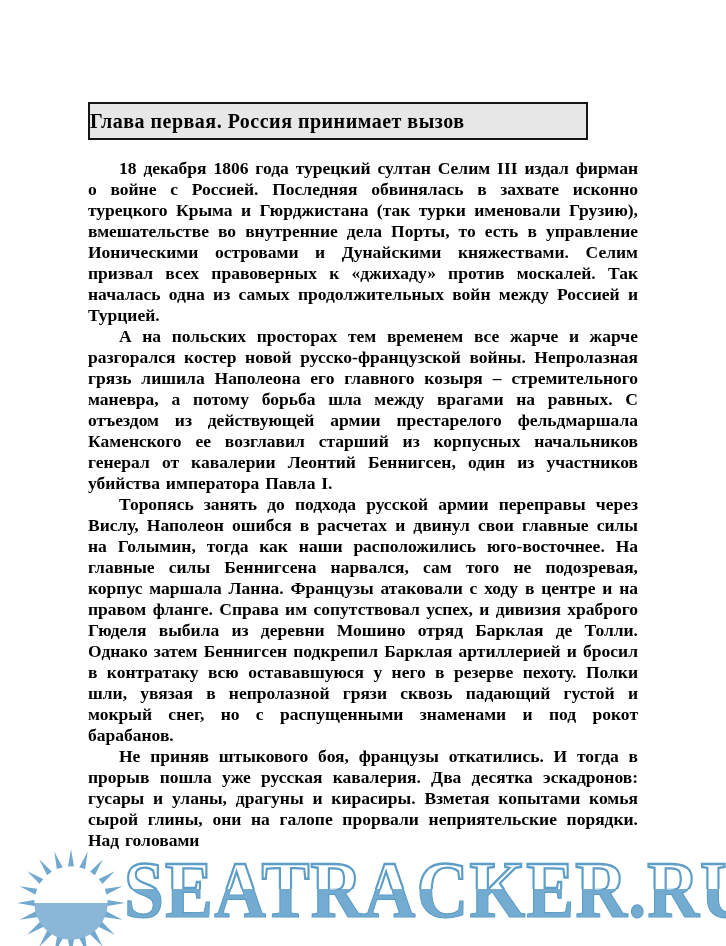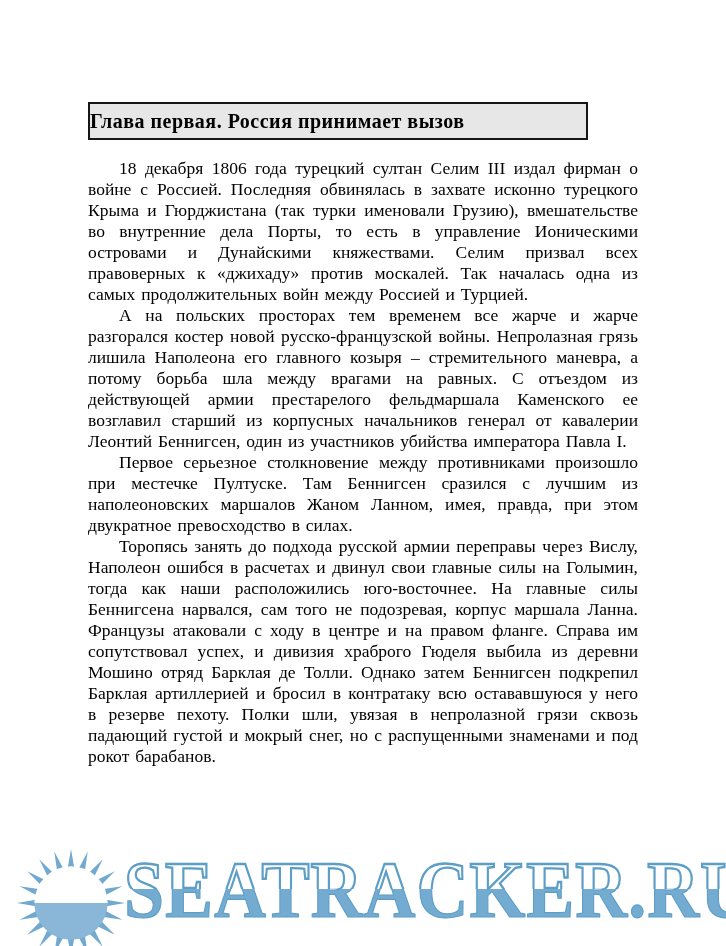--- a/index.html
+++ b/index.html
@@ -31,21 +31,21 @@
     position: absolute;
     left: 88px;
     top: 158px;
     width: 550px;
     font-size: 17.5px;
     line-height: 21px;
     color: #000000;
     text-align: justify;
     word-spacing: 1.5px;
   }
-  .body-text p { margin: 0; text-indent: 31px; }
+  .body-text p { margin: 0; text-indent: 31px; font-weight: bold; }
 
   .watermark {
     position: absolute;
     left: 16px;
     top: 835px;
     width: 726px;
     height: 111px;
     z-index: 2;
     pointer-events: none;
   }
@@ -91,22 +91,22 @@
 
 <div class="page">
 
   <div class="chapter-title">
     <span>Глава первая. Россия принимает вызов</span>
   </div>
 
   <div class="body-text">
     <p>18 декабря 1806 года турецкий султан Селим III издал фирман о войне с Россией. Последняя обвинялась в захвате исконно турецкого Крыма и Гюрджистана (так турки именовали Грузию), вмешательстве во внутренние дела Порты, то есть в управление Ионическими островами и Дунайскими княжествами. Селим призвал всех правоверных к «джихаду» против москалей. Так началась одна из самых продолжительных войн между Россией и Турцией.</p>
     <p>А на польских просторах тем временем все жарче и жарче разгорался костер новой русско-французской войны. Непролазная грязь лишила Наполеона его главного козыря – стремительного маневра, а потому борьба шла между врагами на равных. С отъездом из действующей армии престарелого фельдмаршала Каменского ее возглавил старший из корпусных начальников генерал от кавалерии Леонтий Беннигсен, один из участников убийства императора Павла I.</p>
-    <p>Первое серьезное столкновение между противниками произошло при местечке Пултуске. Там Беннигсен сразился с лучшим из наполеоновских маршалов Жаном Ланном, имея, правда, при этом двукратное превосходство в силах.</p>
     <p>Торопясь занять до подхода русской армии переправы через Вислу, Наполеон ошибся в расчетах и двинул свои главные силы на Голымин, тогда как наши расположились юго-восточнее. На главные силы Беннигсена нарвался, сам того не подозревая, корпус маршала Ланна. Французы атаковали с ходу в центре и на правом фланге. Справа им сопутствовал успех, и дивизия храброго Гюделя выбила из деревни Мошино отряд Барклая де Толли. Однако затем Беннигсен подкрепил Барклая артиллерией и бросил в контратаку всю остававшуюся у него в резерве пехоту. Полки шли, увязая в непролазной грязи сквозь падающий густой и мокрый снег, но с распущенными знаменами и под рокот барабанов.</p>
+    <p>Не приняв штыкового боя, французы откатились. И тогда в прорыв пошла уже русская кавалерия. Два десятка эскадронов: гусары и уланы, драгуны и кирасиры. Взметая копытами комья сырой глины, они на галопе прорвали неприятельские порядки. Над головами</p>
   </div>
 
   <div class="watermark">
     <svg class="sun-icon" viewBox="0 0 120 120" xmlns="http://www.w3.org/2000/svg">
       <g fill="#72a9ce">
         <polygon points="60,1 53,42 67,42"></polygon>
         <polygon points="60,1 53,42 67,42" transform="rotate(18 60 60)"></polygon>
         <polygon points="60,1 53,42 67,42" transform="rotate(36 60 60)"></polygon>
         <polygon points="60,1 53,42 67,42" transform="rotate(54 60 60)"></polygon>
         <polygon points="60,1 53,42 67,42" transform="rotate(72 60 60)"></polygon>

